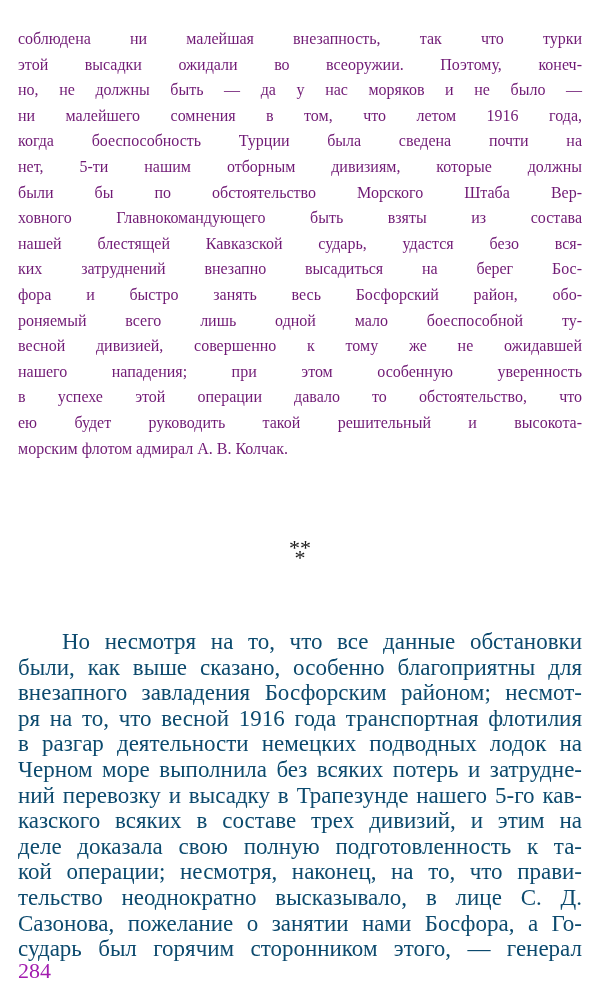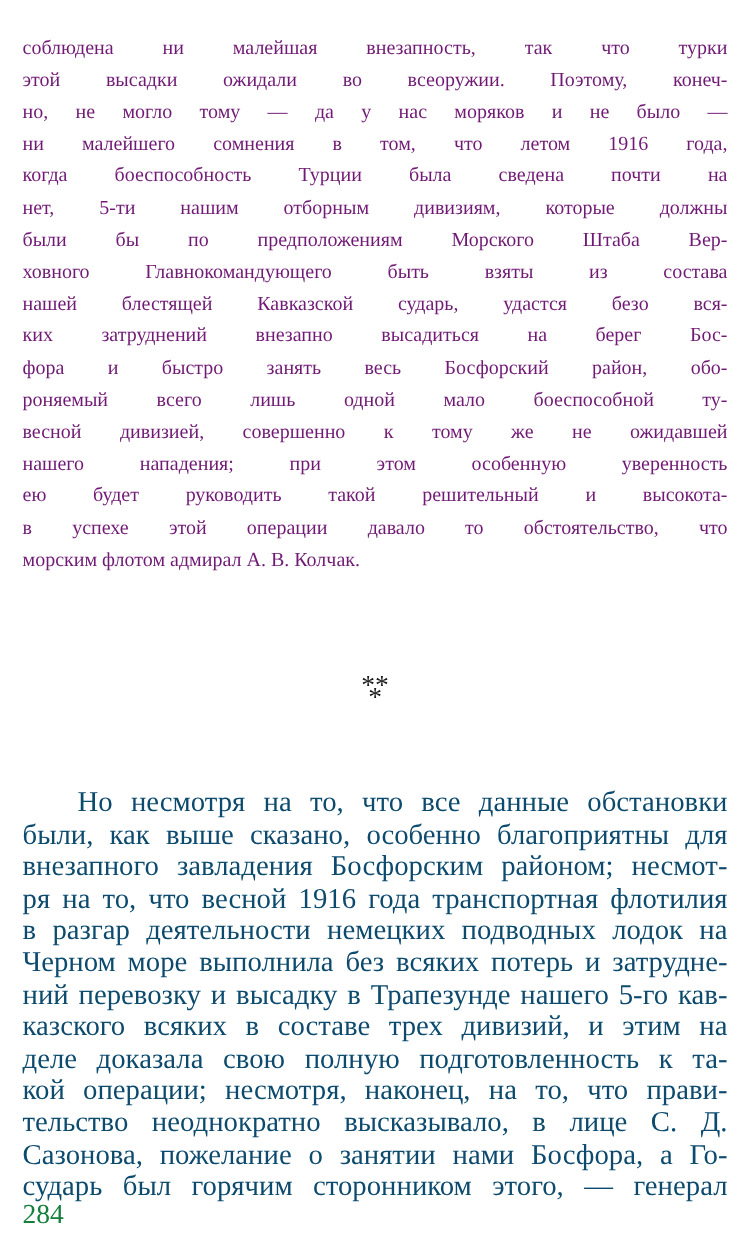--- a/index.html
+++ b/index.html
@@ -4,42 +4,42 @@
   <style>
     html, body { margin: 0; padding: 0; background: #ffffff; }
     body { width: 600px; height: 1004px; overflow: hidden; position: relative; }
     .page { position: absolute; left: 18px; top: 26px; width: 564px; font-family: Liberation Serif, serif; color: #701a75; font-size: 16px; line-height: 25.6px; }
     .line { display: block; text-align: justify; text-align-last: justify; white-space: nowrap; height: 25.6px; }
     .line.last { text-align-last: left; }
     .line.indent { padding-left: 44px; }
     .asterism { position: absolute; left: 0; width: 600px; top: 543px; text-align: center; font-family: "Liberation Serif", serif; font-size: 22px; line-height: 10px; color: #1a1a1a; }
     .asterism span { display: block; }
     .p2 { position: absolute; left: 18px; top: 629px; width: 564px; font-family: "Liberation Serif", "DejaVu Serif", serif; color: #0c4a6e; font-size: 23px; line-height: 25.6px; }
-    .page-number { position: absolute; left: 18px; top: 958px; font-family: "Liberation Serif", serif; font-size: 22px; color: #15803d; }
+    .page-number { position: absolute; left: 18px; top: 958px; font-family: "Liberation Serif", serif; font-size: 22px; color: #a21caf; }
   </style>
 </head>
 <body>
 
 <div class="page">
   <span class="line">соблюдена ни малейшая внезапность, так что турки</span>
   <span class="line">этой высадки ожидали во всеоружии. Поэтому, конеч-</span>
-  <span class="line">но, не могло тому — да у нас моряков и не было —</span>
+  <span class="line">но, не должны быть — да у нас моряков и не было —</span>
   <span class="line">ни малейшего сомнения в том, что летом 1916 года,</span>
   <span class="line">когда боеспособность Турции была сведена почти на</span>
   <span class="line">нет, 5-ти нашим отборным дивизиям, которые должны</span>
-  <span class="line">были бы по предположениям Морского Штаба Вер-</span>
+  <span class="line">были бы по обстоятельство Морского Штаба Вер-</span>
   <span class="line">ховного Главнокомандующего быть взяты из состава</span>
   <span class="line">нашей блестящей Кавказской сударь, удастся безо вся-</span>
   <span class="line">ких затруднений внезапно высадиться на берег Бос-</span>
   <span class="line">фора и быстро занять весь Босфорский район, обо-</span>
   <span class="line">роняемый всего лишь одной мало боеспособной ту-</span>
   <span class="line">весной дивизией, совершенно к тому же не ожидавшей</span>
   <span class="line">нашего нападения; при этом особенную уверенность</span>
+  <span class="line">в успехе этой операции давало то обстоятельство, что</span>
   <span class="line">ею будет руководить такой решительный и высокота-</span>
-  <span class="line">в успехе этой операции давало то обстоятельство, что</span>
   <span class="line last">морским флотом адмирал А. В. Колчак.</span>
 </div>
 
 <div class="asterism">
   <span>**</span>
   <span>*</span>
 </div>
 
 <div class="p2">
   <span class="line indent">Но несмотря на то, что все данные обстановки</span>

